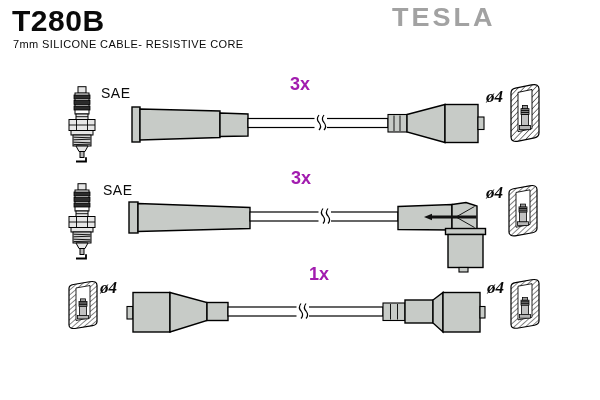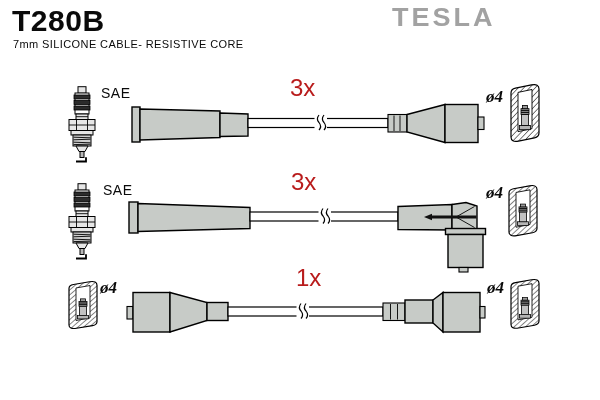--- a/index.html
+++ b/index.html
@@ -9,24 +9,24 @@
     font-family:"Liberation Sans", sans-serif;
     color:#0a0a0a;
   }
   .abs{position:absolute;white-space:nowrap;}
   .part-number{left:12px;top:4px;font-size:30px;font-weight:bold;letter-spacing:0.5px;}
   .subtitle{left:13px;top:38px;font-size:11px;letter-spacing:0.4px;}
   .brand-logo{
     left:392px;top:3px;font-size:27px;font-weight:bold;letter-spacing:3px;
     color:var(--brand-gray,#a2a2a2);transform:scaleY(0.95);transform-origin:top left;
   }
-  .qty{font-size:24px;color:#b91c1c;}
+  .qty{font-size:18px;color:#a21caf;font-weight:bold;}
   .qty.r1{left:290px;top:74px;}
   .qty.r2{left:291px;top:168px;}
-  .qty.r3{left:296px;top:264px;}
+  .qty.r3{left:309px;top:264px;}
   .sae{font-size:14px;letter-spacing:0.5px;}
   .sae.r1{left:101px;top:85px;}
   .sae.r2{left:103px;top:182px;}
   .dia{font-size:17px;font-weight:bold;font-style:italic;font-family:"Liberation Serif",serif;}
   .dia.r1{left:486px;top:87px;}
   .dia.r2{left:486px;top:183px;}
   .dia.r3l{left:100px;top:278px;}
   .dia.r3r{left:487px;top:278px;}
   svg{position:absolute;left:0;top:0;}
   .boot{fill:var(--boot-gray,#c7cbc7);stroke:#000;stroke-width:1.4;}

